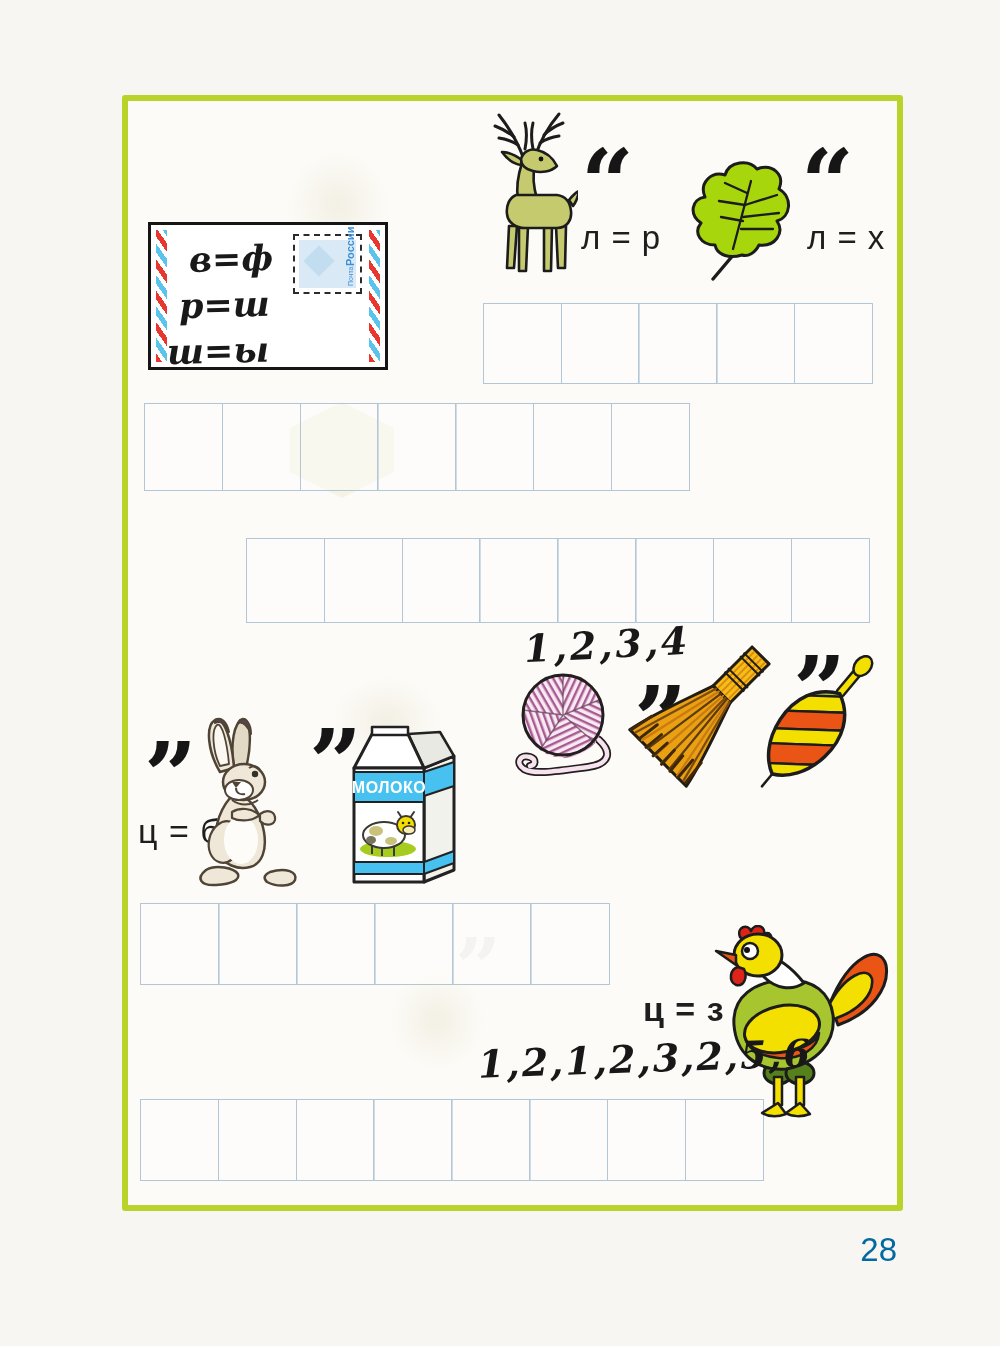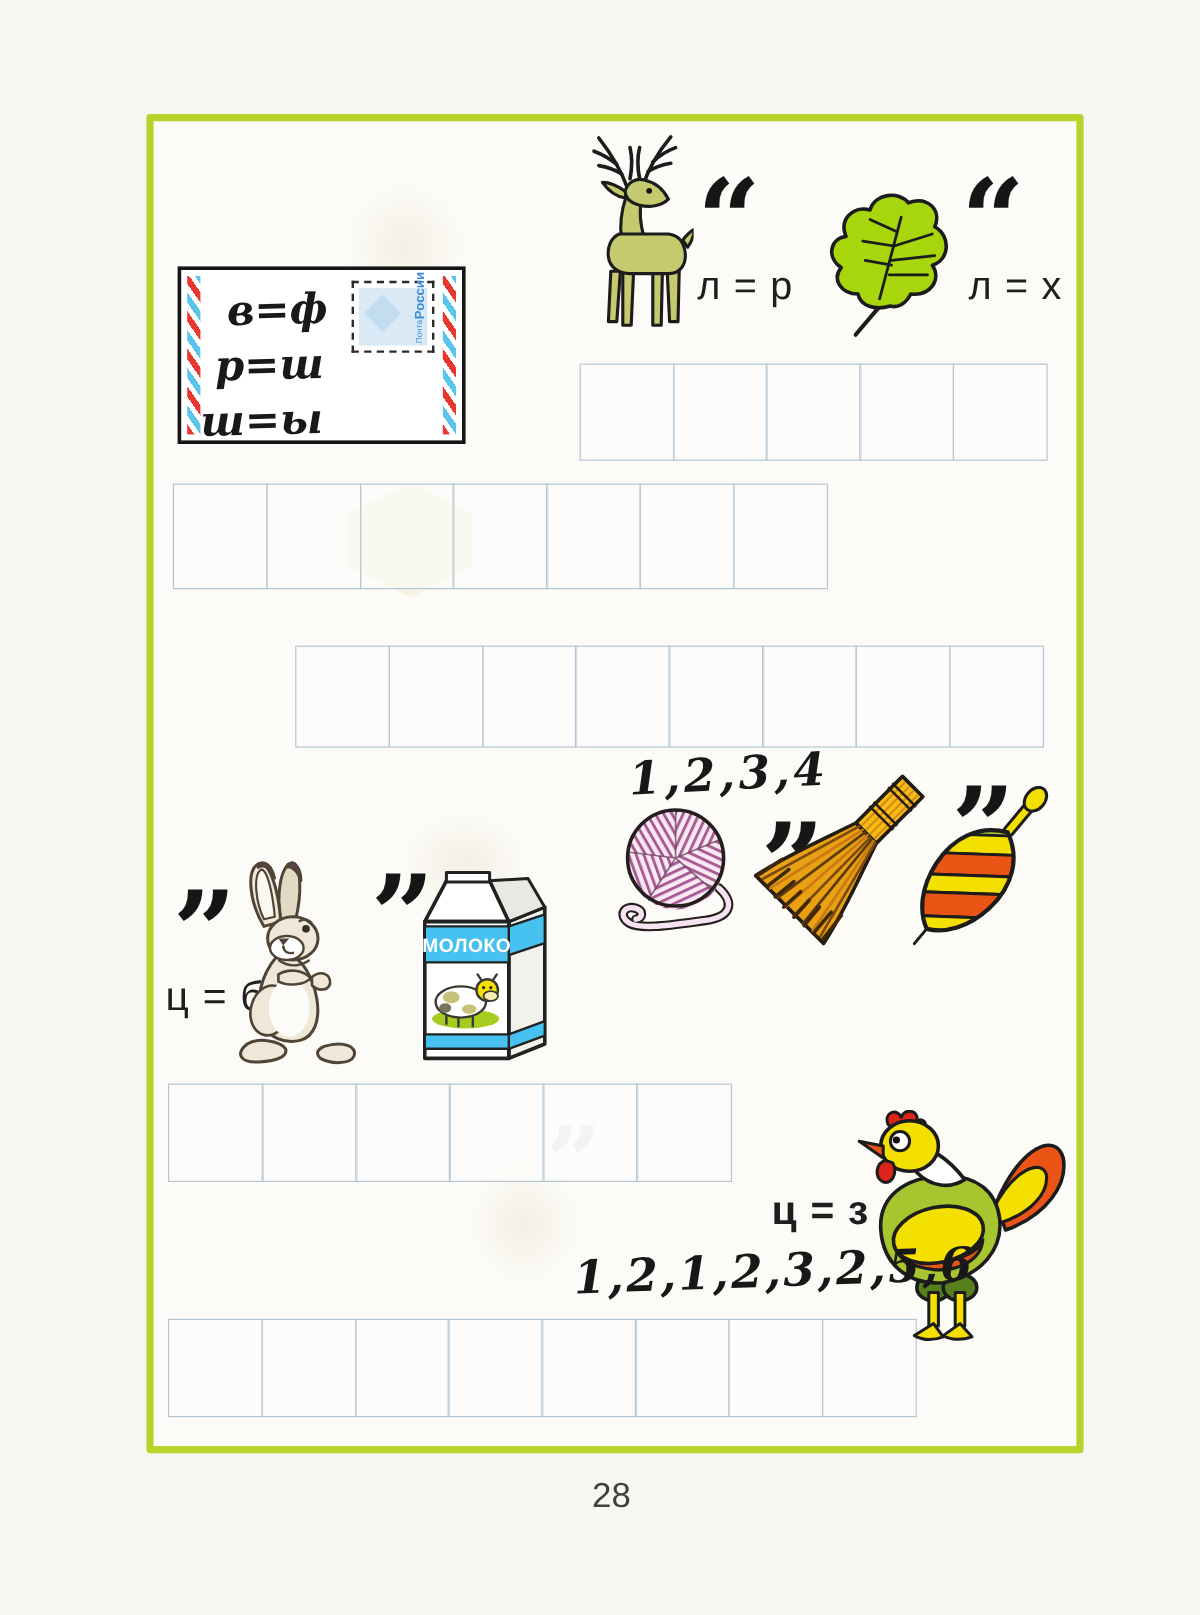--- a/index.html
+++ b/index.html
@@ -96,22 +96,22 @@
   .agrid .cell:first-child{margin-left:0;}
   .g1{left:483px;top:303px;width:390px;height:81px;}
   .g2{left:144px;top:403px;width:546px;height:88px;}
   .g3{left:246px;top:538px;width:624px;height:85px;}
   .g4{left:140px;top:903px;width:470px;height:82px;}
   .g5{left:140px;top:1099px;width:624px;height:82px;}
 
   .art{position:absolute;}
 
   .page-number{
-    position:absolute;left:122px;top:1231px;width:775px;text-align:center;
-    font-size:29px;color:#404040;
+    position:absolute;left:122px;top:1231px;width:775px;text-align:right;
+    font-size:33px;color:#0369a1;
   }
 </style>
 </head>
 <body>
 
 <div id="page">
 
   <div class="frame"></div>
 
   <div class="ghost ghost-round" style="left:268px;top:130px;width:140px;height:150px;"></div>

